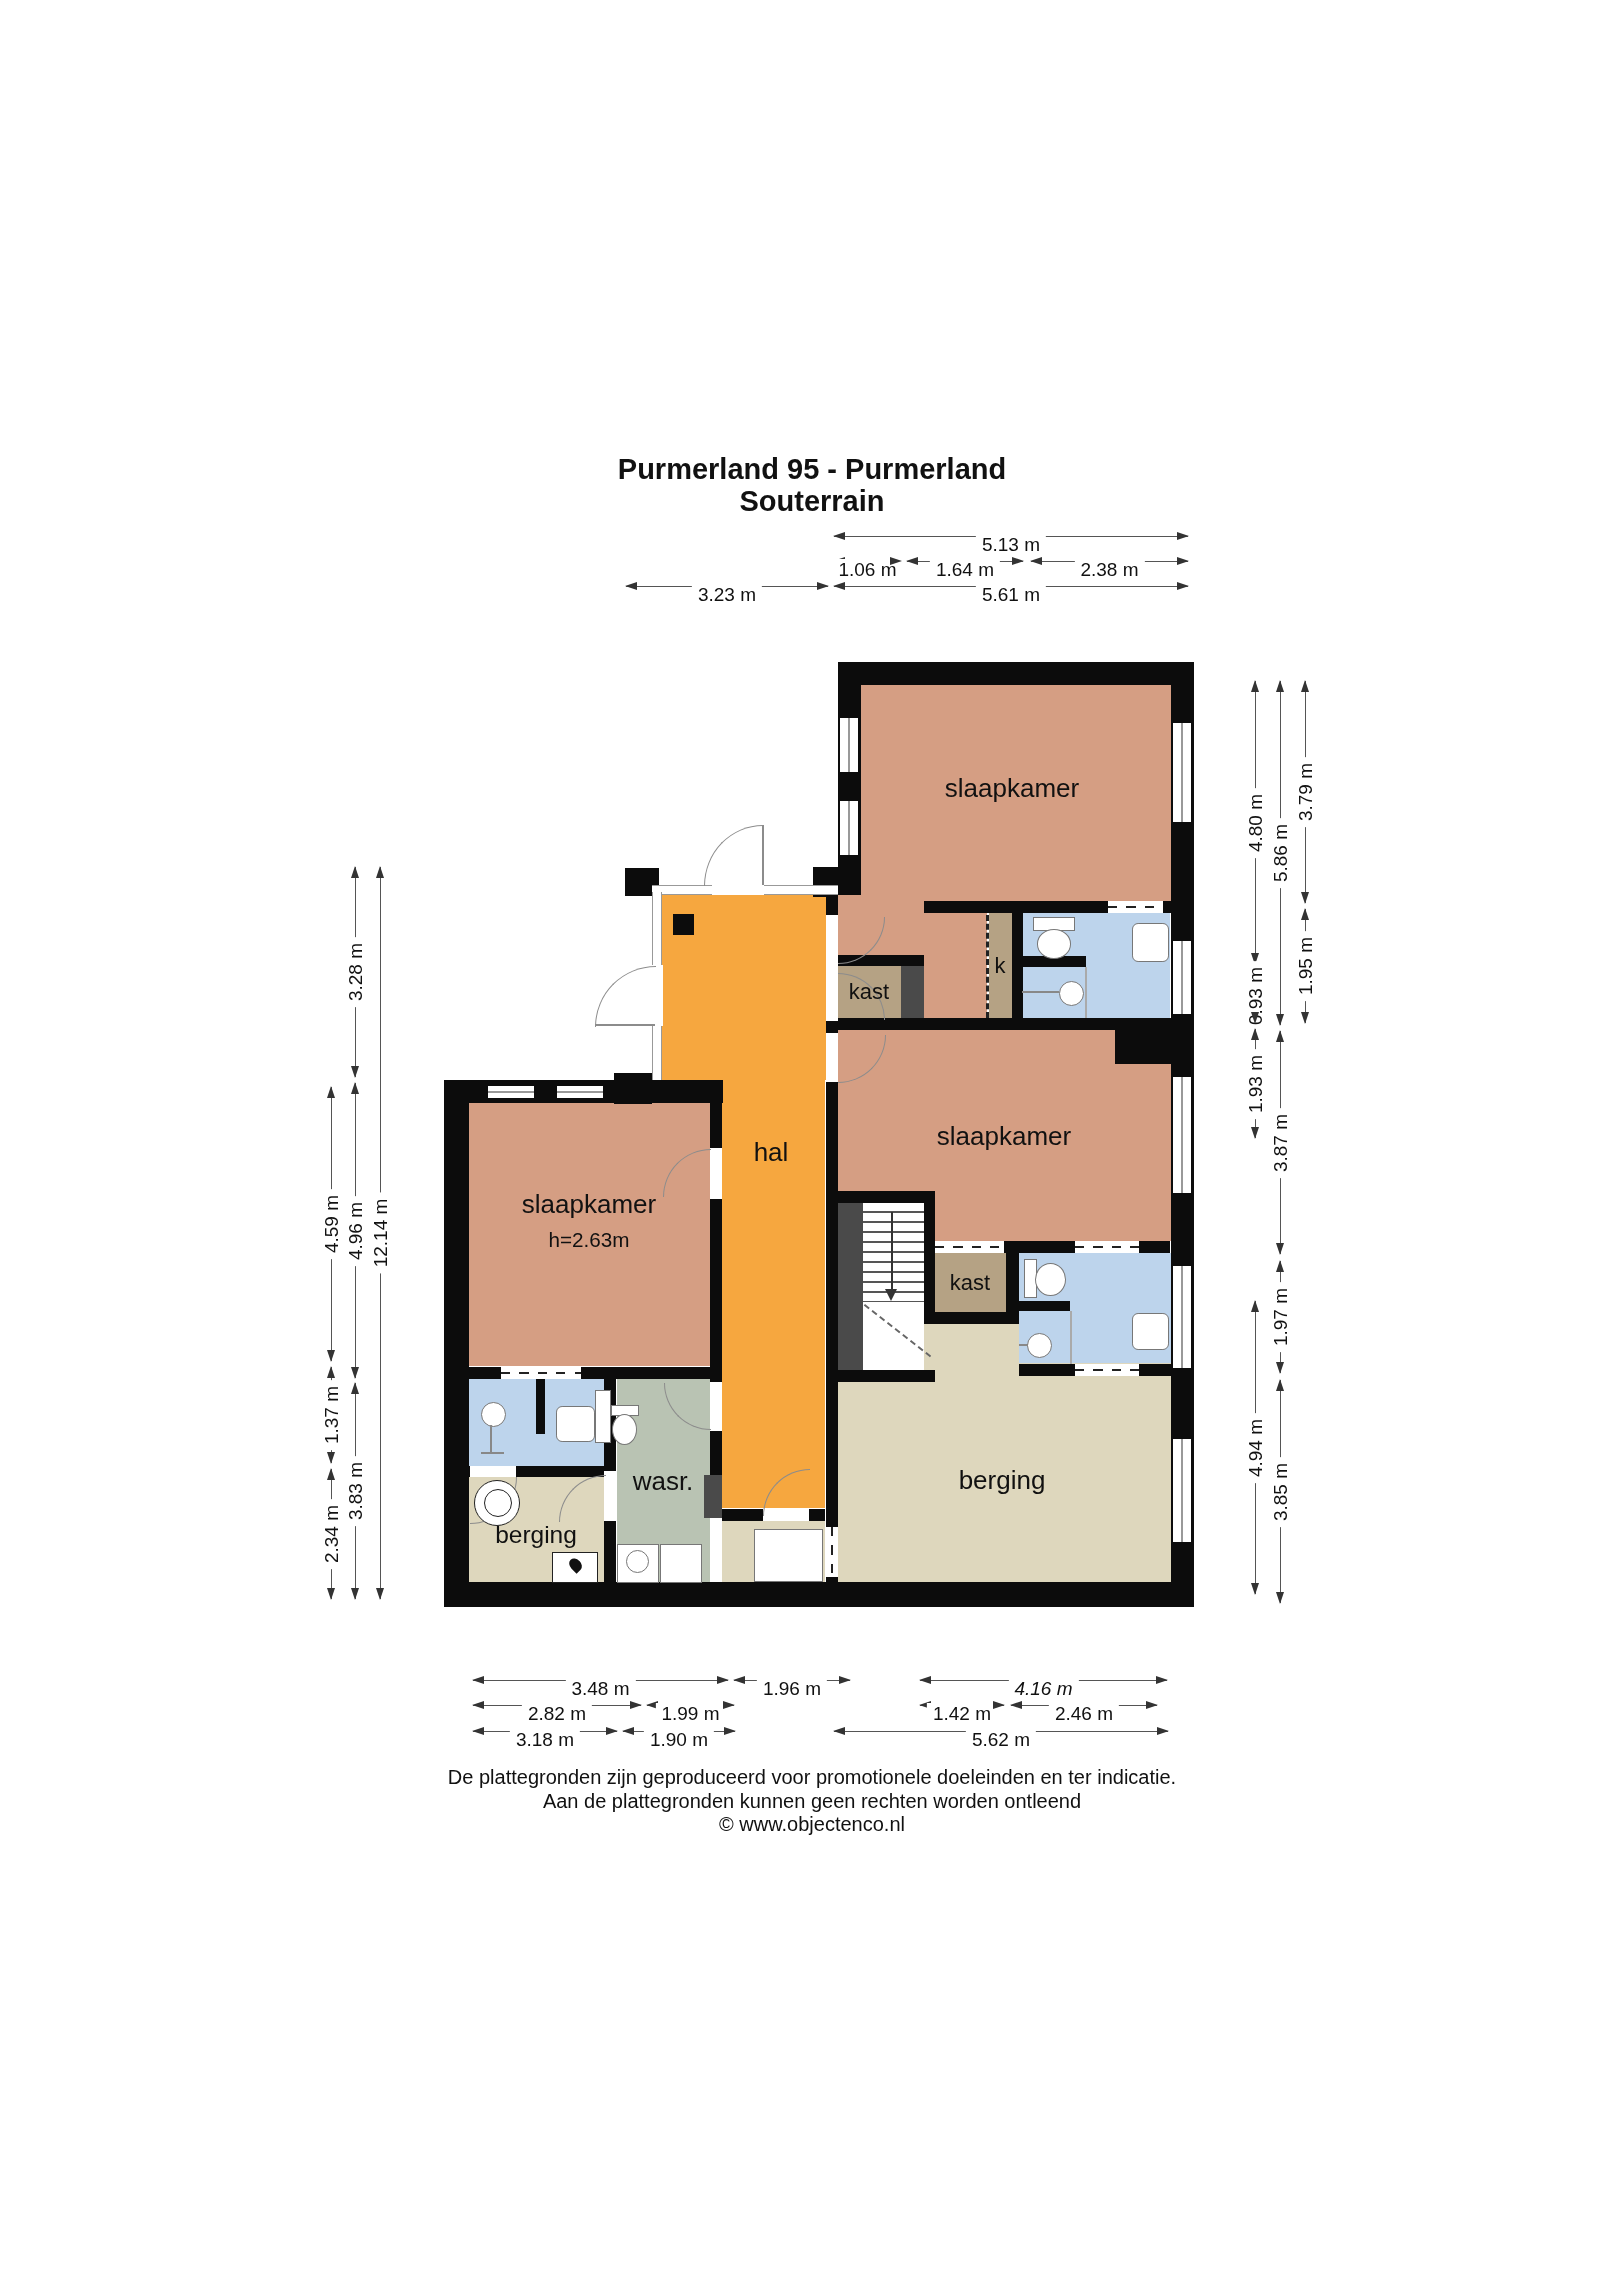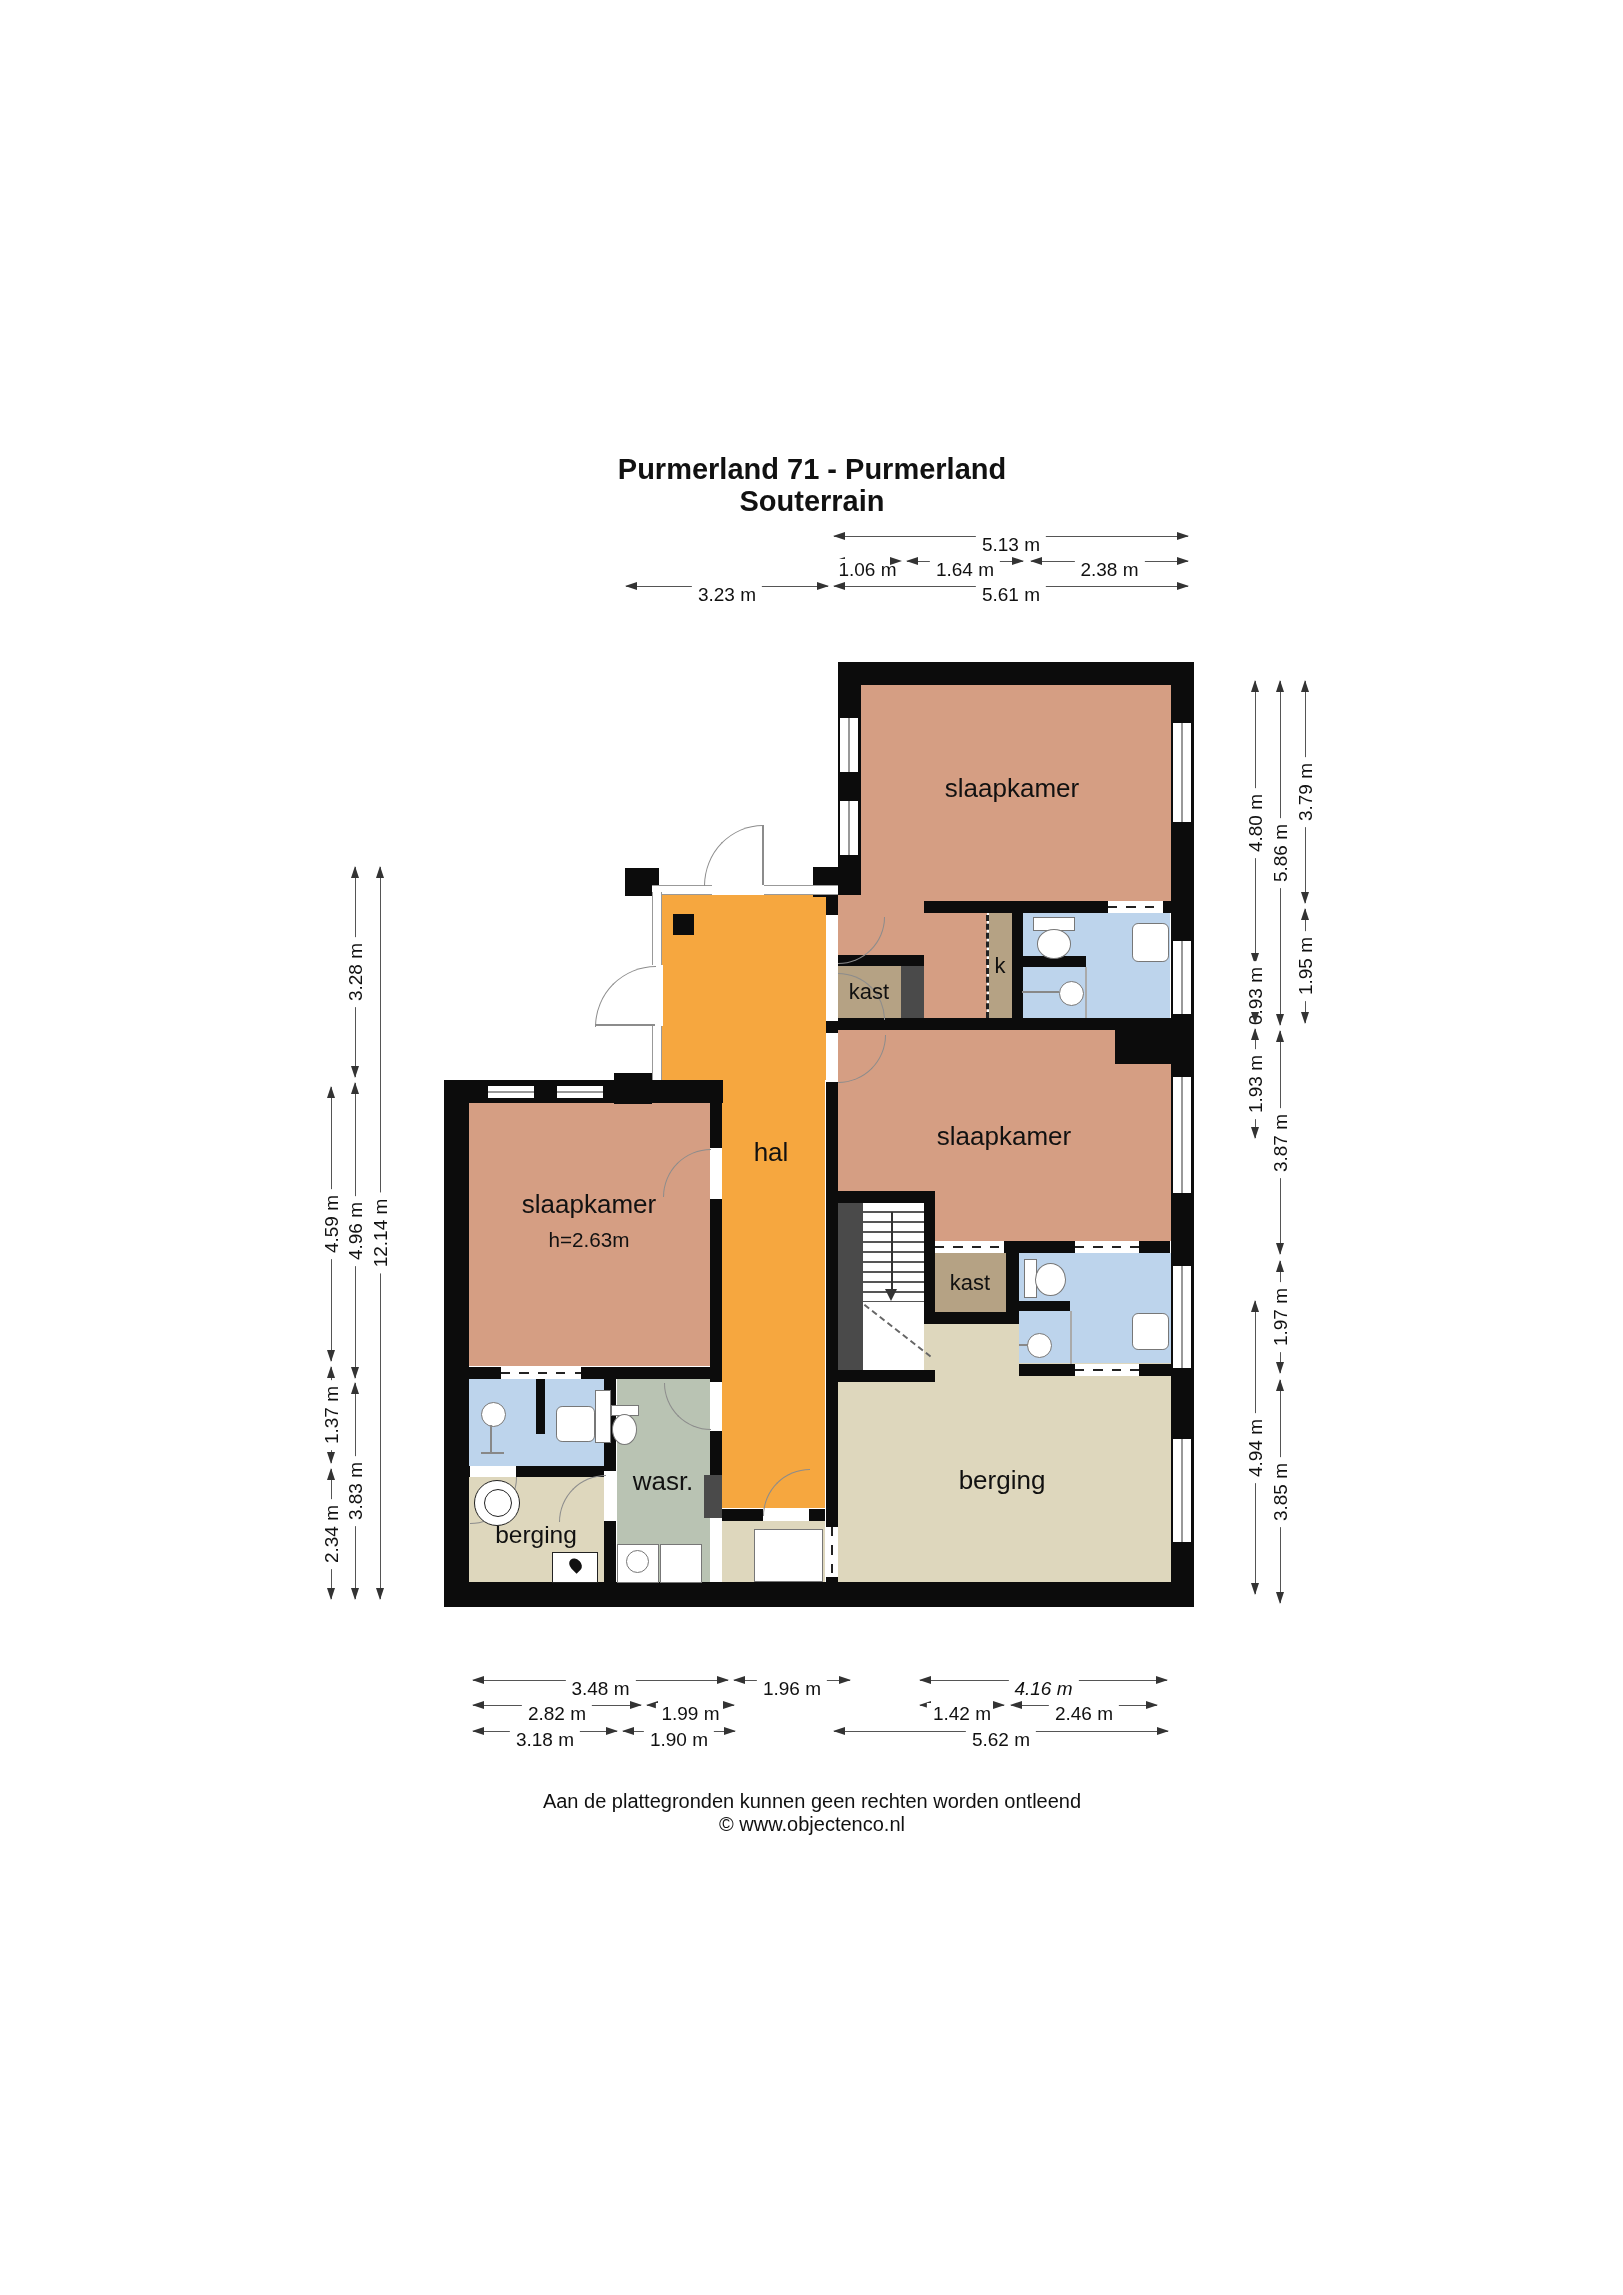--- a/index.html
+++ b/index.html
@@ -53,21 +53,21 @@
           padding:0 6.1px;font-size:19px;color:#111;white-space:nowrap;}
   .vdim .dlabel{left:0;top:50%;transform:translate(-50%,-50%) rotate(-90deg);}
   .title{position:absolute;left:812px;transform:translateX(-50%);font-weight:bold;font-size:29px;white-space:nowrap;}
   .foot{position:absolute;left:812px;transform:translateX(-50%);font-size:20px;white-space:nowrap;}
 </style>
 </head>
 <body>
 
 <div class="page">
 
-  <div class="title" style="top:453px;">Purmerland 71 - Purmerland</div>
+  <div class="title" style="top:453px;">Purmerland 95 - Purmerland</div>
   <div class="title" style="top:485px;">Souterrain</div>
 
   <div class="room c-salmon" style="left:861px;top:685px;width:310px;height:216px;"></div>
   <div class="room c-salmon" style="left:838px;top:867px;width:149px;height:163px;"></div>
   <div class="room c-tan" style="left:989px;top:913px;width:23px;height:105px;"></div>
   <div class="room c-blue" style="left:1022px;top:913px;width:148px;height:105px;"></div>
   <div class="room c-tan" style="left:838px;top:966px;width:64px;height:52px;"></div>
   <div class="room c-salmon" style="left:838px;top:1030px;width:333px;height:211px;"></div>
   <div class="room c-beige" style="left:838px;top:1324px;width:333px;height:259px;"></div>
   <div class="room c-tan" style="left:935px;top:1253px;width:71px;height:59px;"></div>
@@ -308,17 +308,18 @@
   <div class="hdim" style="left:473px;top:1731px;width:144px;">
       <span class="dlabel">3.18 m</span>
     </div>
   <div class="hdim" style="left:623px;top:1731px;width:112px;">
       <span class="dlabel">1.90 m</span>
     </div>
   <div class="hdim" style="left:834px;top:1731px;width:334px;">
       <span class="dlabel">5.62 m</span>
     </div>
 
+  <div class="foot" style="top:1766px;">De plattegronden zijn geproduceerd voor promotionele doeleinden en ter indicatie.</div>
   <div class="foot" style="top:1790px;">Aan de plattegronden kunnen geen rechten worden ontleend</div>
   <div class="foot" style="top:1813px;">© www.objectenco.nl</div>
 
 </div>
 
 
 </body></html>

